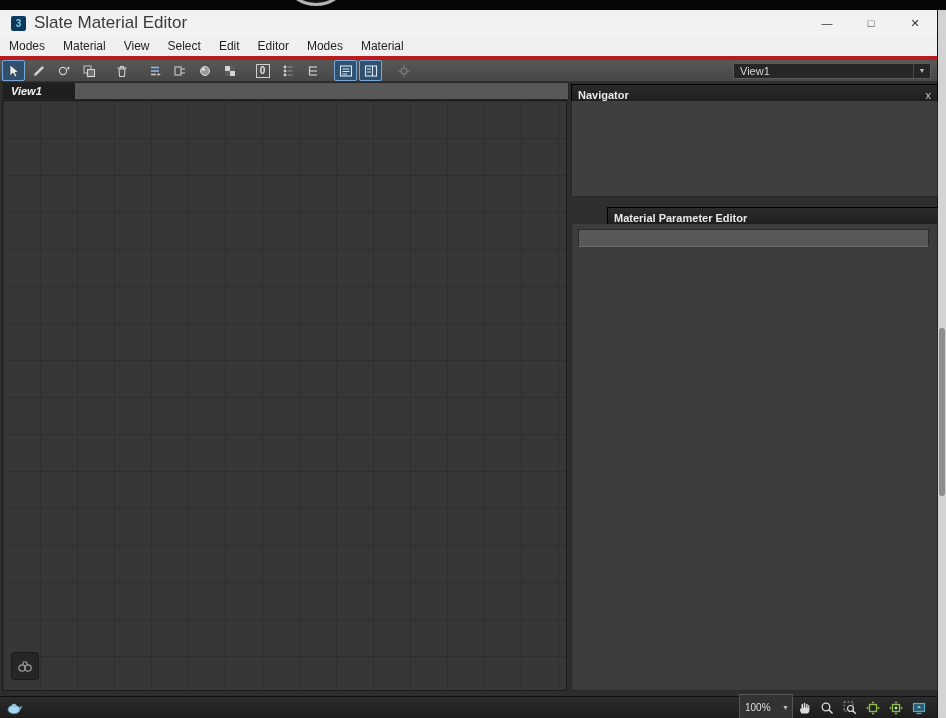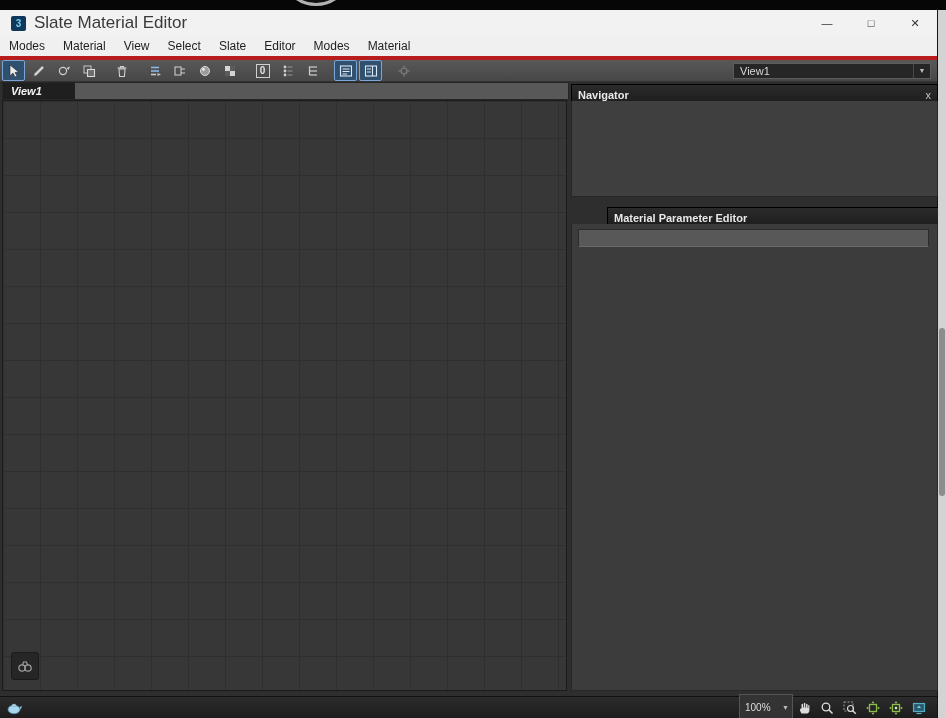--- a/index.html
+++ b/index.html
@@ -76,21 +76,21 @@
         <div class="win-btn">□</div>
         <div class="win-btn">✕</div>
       </div>
     </div>
 
     <div class="menubar">
       <span class="menu-item">Modes</span>
       <span class="menu-item">Material</span>
       <span class="menu-item">View</span>
       <span class="menu-item">Select</span>
-      <span class="menu-item">Slate</span>
+      <span class="menu-item">Edit</span>
       <span class="menu-item">Editor</span>
       <span class="menu-item">Modes</span>
       <span class="menu-item">Material</span>
     </div>
 
     <div class="toolbar">
       <div class="tbtn active">
         <svg width="16" height="16">
             <path d="M4 2 L4 13 L7 10 L9 14 L11 13 L9 9.5 L12.5 9 Z" fill="#ececec" stroke="#2a2a2a" stroke-width="0.6"></path>
           </svg>

